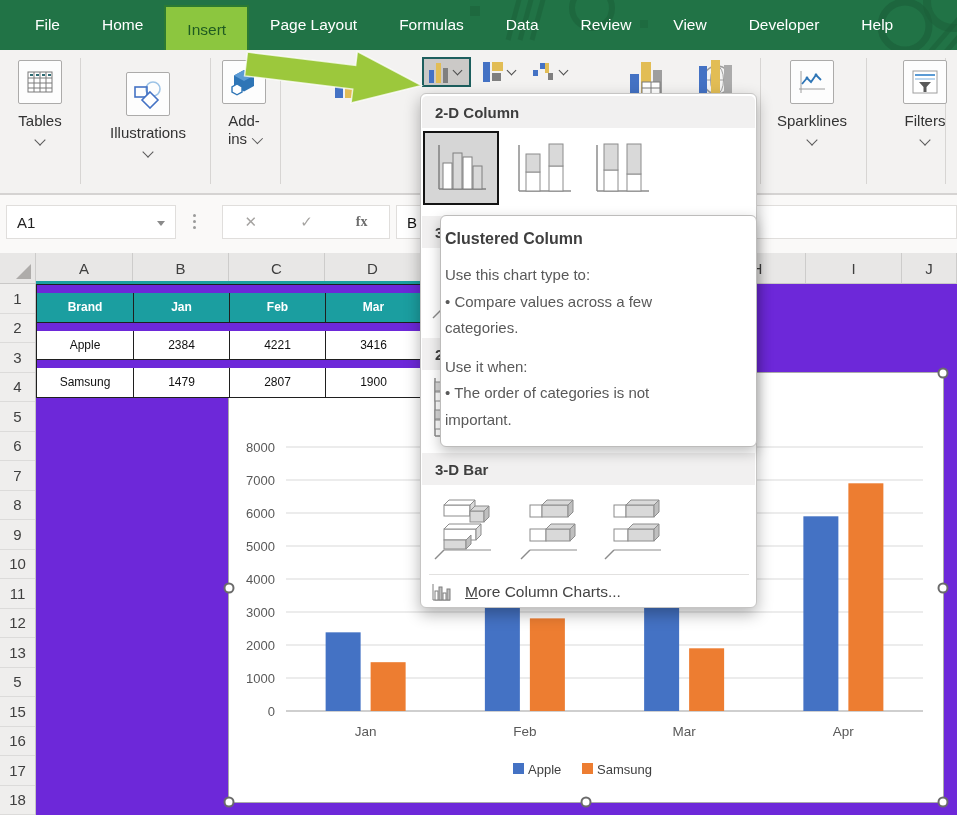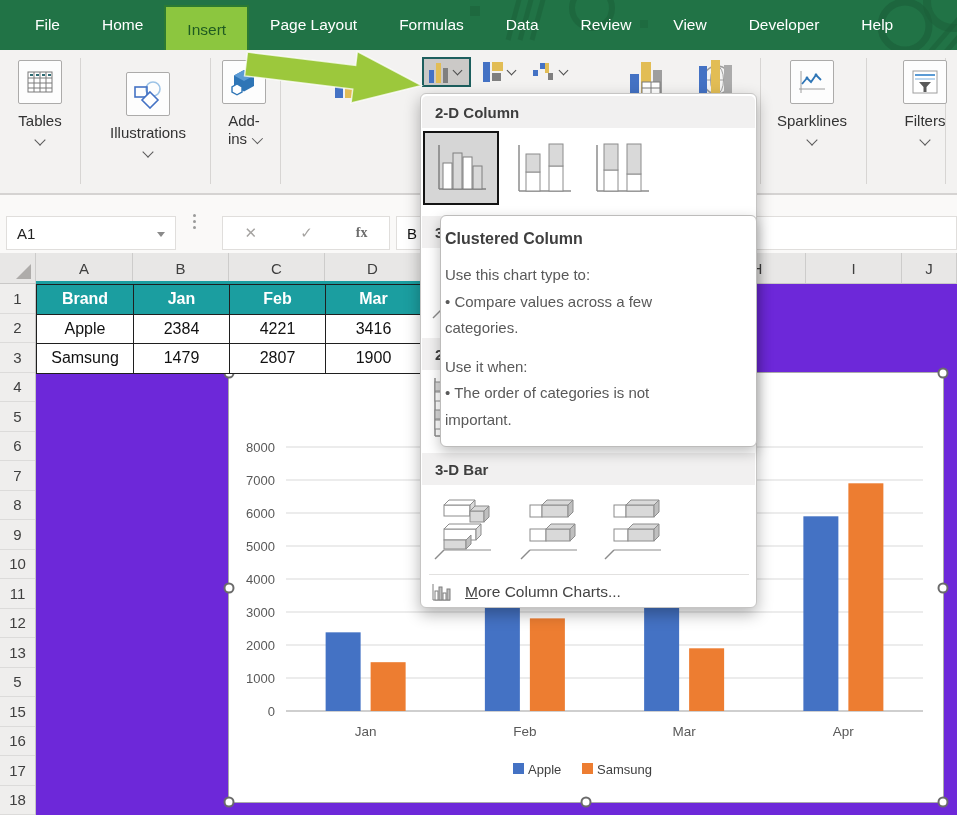--- a/index.html
+++ b/index.html
@@ -26,21 +26,21 @@
   .chev{display:inline-block;width:7px;height:7px;border-right:1.6px solid #5A5A5A;border-bottom:1.6px solid #5A5A5A;
         transform:rotate(45deg);margin-top:6px;}
   .chev.inline{margin-left:5px;margin-top:0;transform:rotate(45deg) translateY(-2px);}
   .minibtn{position:absolute;height:30px;display:flex;align-items:center;gap:5px;padding:0 5px;box-sizing:border-box;}
   .minibtn.sel{background:#CBC9C7;border:2px solid #1D5F5E;}
   .mchev{width:6px;height:6px;border-right:1.4px solid #4d4d4d;border-bottom:1.4px solid #4d4d4d;transform:rotate(45deg);margin-top:-3px;}
 
   
   .fbar{position:absolute;left:0;top:195px;width:957px;height:58px;background:#FAF9F8;z-index:5;}
   .wbox{position:absolute;top:10px;height:34px;background:#fff;border:1px solid #E0DEDC;box-sizing:border-box;
-        display:flex;align-items:center;font-size:15px;color:#222;margin-top:11px;}
+        display:flex;align-items:center;font-size:15px;color:#222;}
   .namebox{left:6px;width:170px;padding-left:10px;}
   .nbcaret{position:absolute;right:10px;top:15px;width:0;height:0;border-left:4.5px solid transparent;
            border-right:4.5px solid transparent;border-top:5px solid #8a8a8a;}
   .dots{position:absolute;left:193px;top:19px;display:flex;flex-direction:column;gap:3px;}
   .dots i{width:3px;height:3px;background:#9a9a9a;border-radius:50%;}
   .fxbox{left:222px;width:168px;justify-content:space-around;color:#A5A3A1;}
   .fxglyph{font-family:"Liberation Serif",serif;font-weight:bold;font-size:14px;color:#6d6d6d;}
   .fcontent{left:396px;width:561px;padding-left:10px;color:#111;}
 
   
@@ -54,21 +54,21 @@
   .tealsel{position:absolute;left:36px;top:28px;width:385px;height:3px;background:#1B9EA0;}
   .rowheads{position:absolute;left:0;top:284px;width:36px;height:531px;background:#EFEEED;border-right:1px solid #C6C5C4;
             box-sizing:border-box;z-index:4;display:flex;flex-direction:column;}
   .rowh{flex:1;display:flex;align-items:center;justify-content:center;font-size:15px;color:#3F3F3F;
         border-bottom:1px solid #DCDBDA;box-sizing:border-box;}
 
   
   .dtable{position:absolute;left:36px;top:284px;z-index:6;border-left:1px solid #1f1f1f;border-top:1px solid #1f1f1f;}
   .trow{display:flex;}
   .tcell{width:96px;height:29.5px;border-right:1px solid #1f1f1f;border-bottom:1px solid #1f1f1f;box-sizing:border-box;
-         display:flex;align-items:center;justify-content:center;font-size:16px;background:#fff;color:#111;}
+         display:flex;align-items:center;justify-content:center;font-size:12px;background:#fff;color:#111;margin-top:8px;}
   .trow.hdr .tcell{background:#1B9EA0;color:#fff;font-weight:bold;}
 
   
   .chartbox{position:absolute;left:228px;top:372px;width:716px;height:431px;background:#fff;
             border:1px solid #ABABAB;box-sizing:border-box;z-index:5;}
   .handle{position:absolute;width:11px;height:11px;background:#fff;border:2px solid #6b6b6b;border-radius:50%;
           transform:translate(-50%,-50%);box-sizing:border-box;z-index:7;}
 
   
   .menu{position:absolute;left:420px;top:93px;width:337px;height:515px;background:#fff;border:1px solid #C6C5C4;

